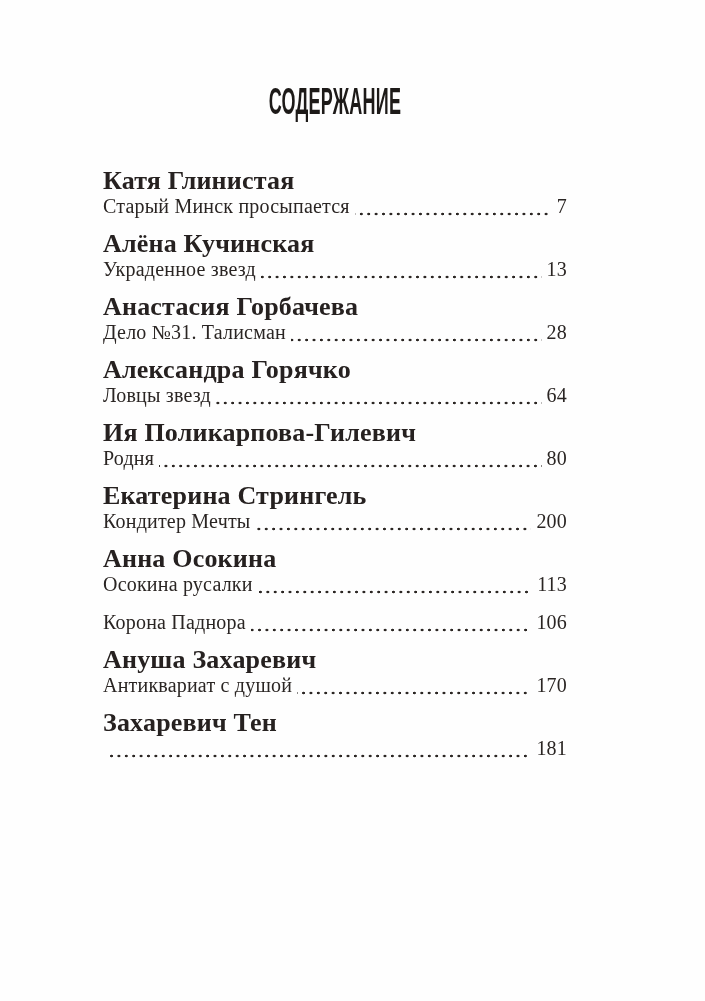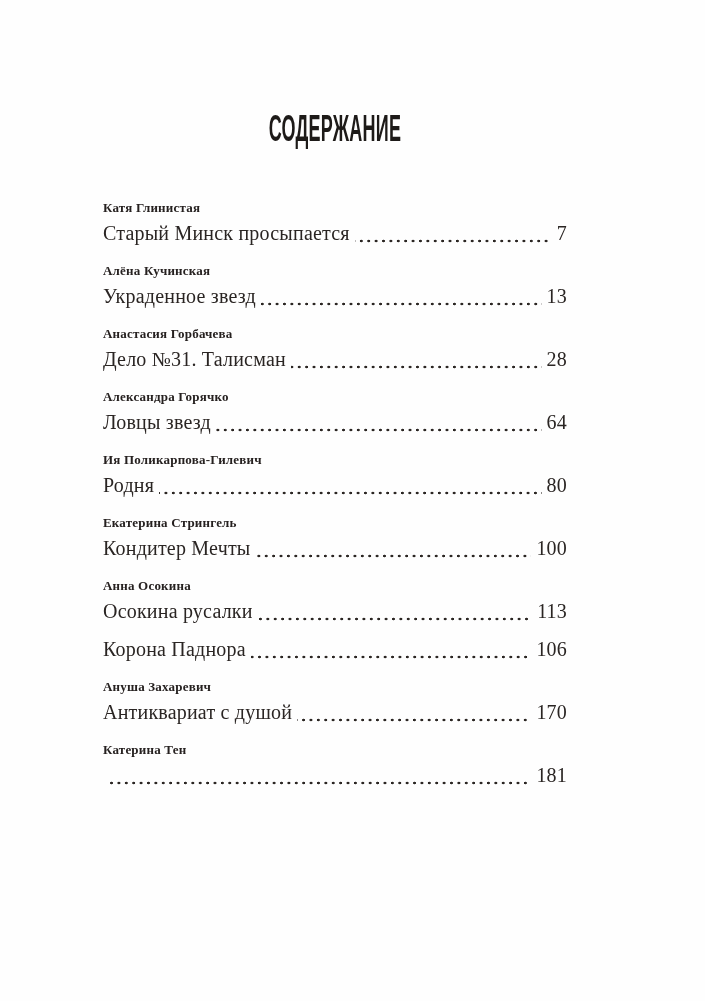--- a/index.html
+++ b/index.html
@@ -7,21 +7,21 @@
     width: 705px;
     height: 1001px;
     background: #fefefe;
     font-family: "Liberation Serif", serif;
     color: #272220;
     overflow: hidden;
   }
   .page {
     width: 677px;
     height: 1001px;
-    padding-top: 112px;
+    padding-top: 85px;
   }
   .content {
     width: 464px;
     margin-left: 103px;
   }
   .toc-title {
     display: block;
     text-align: center;
     font-family: "Liberation Sans", sans-serif;
     font-weight: 700;
@@ -32,21 +32,21 @@
     transform: scaleX(0.50);
     transform-origin: 50% 50%;
     margin-bottom: 49px;
     white-space: nowrap;
   }
   .entry {
     margin-bottom: 11.5px;
   }
   .author {
     font-weight: 700;
-    font-size: 13px;
+    font-size: 26px;
     line-height: 25px;
     letter-spacing: 0.2px;
     color: #262120;
   }
   .title-row {
     display: flex;
     align-items: flex-start;
     font-size: 20px;
     line-height: 26.5px;
     letter-spacing: 0.2px;
@@ -122,21 +122,21 @@
         <span class="dot-leader"></span>
         <span class="page-num">80</span>
       </div>
     </div>
 
     <div class="entry">
       <div class="author">Екатерина Стрингель</div>
       <div class="title-row">
         <span class="entry-title">Кондитер Мечты</span>
         <span class="dot-leader"></span>
-        <span class="page-num">100</span>
+        <span class="page-num">200</span>
       </div>
     </div>
 
     <div class="entry">
       <div class="author">Анна Осокина</div>
       <div class="title-row">
         <span class="entry-title">Осокина русалки</span>
         <span class="dot-leader"></span>
         <span class="page-num">113</span>
       </div>
@@ -153,21 +153,21 @@
     <div class="entry">
       <div class="author">Ануша Захаревич</div>
       <div class="title-row">
         <span class="entry-title">Антиквариат с душой</span>
         <span class="dot-leader"></span>
         <span class="page-num">170</span>
       </div>
     </div>
 
     <div class="entry">
-      <div class="author">Катерина Тен</div>
+      <div class="author">Захаревич Тен</div>
       <div class="title-row">
         <span class="dot-leader"></span>
         <span class="page-num">181</span>
       </div>
     </div>
 
   </div>
 </div>
 
 </body></html>

